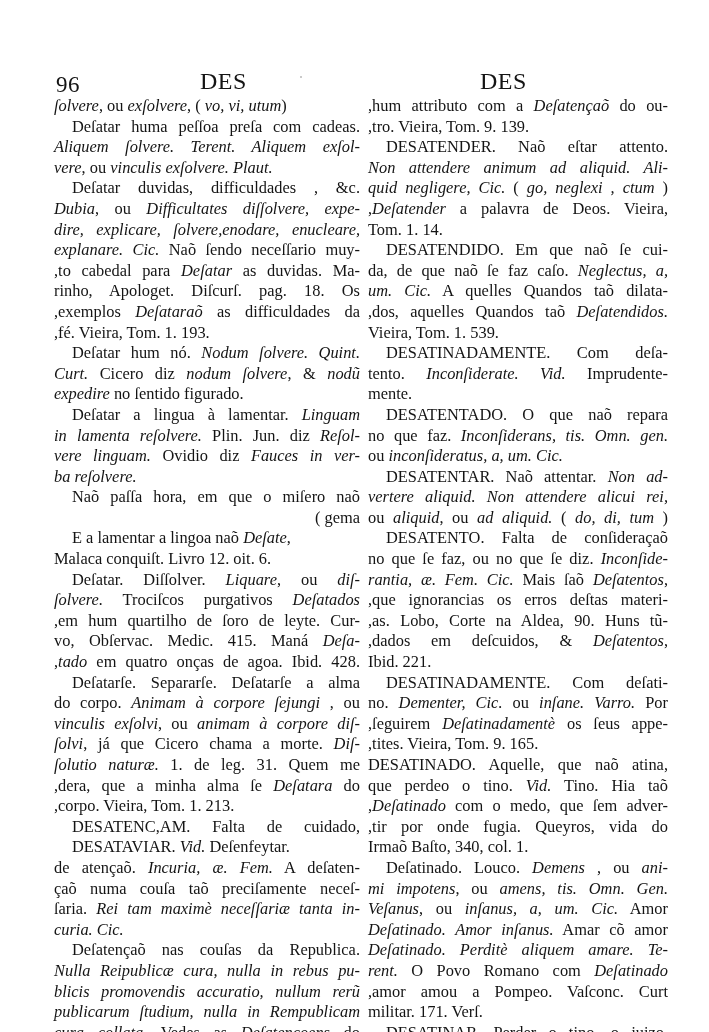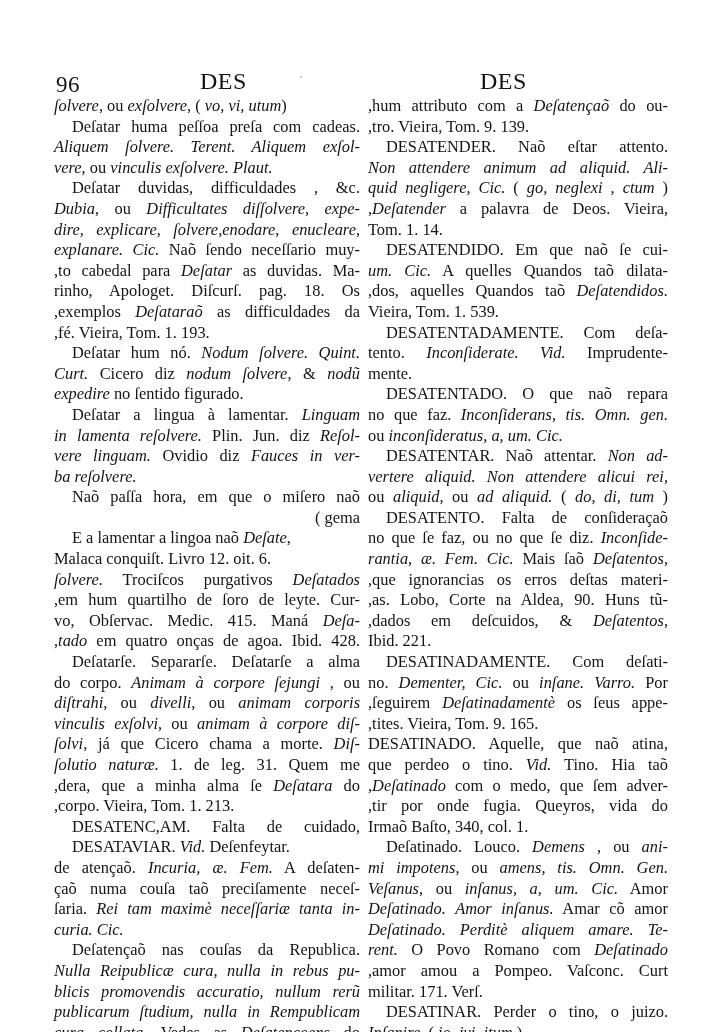--- a/index.html
+++ b/index.html
@@ -47,27 +47,27 @@
       <span class="line "><i>Curt.</i> Cicero diz <i>nodum ſolvere</i>, &amp; <i>nodũ</i></span>
       <span class="line last"><i>expedire</i> no ſentido figurado.</span>
       <span class="line ind">Deſatar a lingua à lamentar. <i>Linguam</i></span>
       <span class="line "><i>in lamenta reſolvere.</i> Plin. Jun. diz <i>Reſol-</i></span>
       <span class="line "><i>vere linguam.</i> Ovidio diz <i>Fauces in ver-</i></span>
       <span class="line last"><i>ba reſolvere.</i></span>
       <span class="line ind">Naõ paſſa hora, em que o miſero naõ</span>
       <span class="line right">( gema</span>
       <span class="line ind last">E a lamentar a lingoa naõ <i>Deſate</i>,</span>
       <span class="line last">Malaca conquiſt. Livro 12. oit. 6.</span>
+      <span class="line ind">Deſatar. Diſſolver. <i>Liquare</i>, ou <i>diſ-</i></span>
       <span class="line "><i>ſolvere.</i> Trociſcos purgativos <i>Deſatados</i></span>
       <span class="line ">,em hum quartilho de ſoro de leyte. Cur-</span>
       <span class="line ">vo, Obſervac. Medic. 415. Maná <i>Deſa-</i></span>
       <span class="line ">,<i>tado</i> em quatro onças de agoa. Ibid. 428.</span>
       <span class="line ind">Deſatarſe. Separarſe. Deſatarſe a alma</span>
       <span class="line ">do corpo. <i>Animam à corpore ſejungi</i> , ou</span>
-      <span class="line "><i>diſtrahi</i>, ou <i>divelli</i>, ou <i>animam corporis</i></span>
       <span class="line "><i>vinculis exſolvi</i>, ou <i>animam à corpore diſ-</i></span>
       <span class="line "><i>ſolvi</i>, já que Cicero chama a morte. <i>Diſ-</i></span>
       <span class="line "><i>ſolutio naturæ.</i> 1. de leg. 31. Quem me</span>
       <span class="line ">,dera, que a minha alma ſe <i>Deſatara</i> do</span>
       <span class="line last">,corpo. Vieira, Tom. 1. 213.</span>
       <span class="line ind">DESATENC,AM. Falta de cuidado,</span>
       <span class="line ind last">DESATAVIAR. <i>Vid.</i> Deſenfeytar.</span>
       <span class="line ">de atençaõ. <i>Incuria, æ. Fem.</i> A deſaten-</span>
       <span class="line ">çaõ numa couſa taõ preciſamente neceſ-</span>
       <span class="line ">ſaria. <i>Rei tam maximè neceſſariæ tanta in-</i></span>
@@ -80,24 +80,25 @@
     </div>
   <div class="col col-right" id="col-right">
       <span class="line ">,hum attributo com a <i>Deſatençaõ</i> do ou-</span>
       <span class="line last">,tro. Vieira, Tom. 9. 139.</span>
       <span class="line ind">DESATENDER. Naõ eſtar attento.</span>
       <span class="line "><i>Non attendere animum ad aliquid. Ali-</i></span>
       <span class="line "><i>quid negligere, Cic.</i> ( <i>go, neglexi , ctum</i> )</span>
       <span class="line ">,<i>Deſatender</i> a palavra de Deos. Vieira,</span>
       <span class="line last">Tom. 1. 14.</span>
       <span class="line ind">DESATENDIDO. Em que naõ ſe cui-</span>
+      <span class="line ">da, de que naõ ſe faz caſo. <i>Neglectus, a,</i></span>
       <span class="line "><i>um. Cic.</i> A quelles Quandos taõ dilata-</span>
       <span class="line ">,dos, aquelles Quandos taõ <i>Deſatendidos.</i></span>
       <span class="line last">Vieira, Tom. 1. 539.</span>
-      <span class="line ind">DESATENTADAMENTE. Com deſa-</span>
+      <span class="line ind">DESATINADAMENTE. Com deſa-</span>
       <span class="line ">tento. <i>Inconſiderate. Vid.</i> Imprudente-</span>
       <span class="line last">mente.</span>
       <span class="line ind">DESATENTADO. O que naõ repara</span>
       <span class="line ">no que faz. <i>Inconſiderans, tis. Omn. gen.</i></span>
       <span class="line last">ou <i>inconſideratus, a, um. Cic.</i></span>
       <span class="line ind">DESATENTAR. Naõ attentar. <i>Non ad-</i></span>
       <span class="line "><i>vertere aliquid. Non attendere alicui rei,</i></span>
       <span class="line ">ou <i>aliquid</i>, ou <i>ad aliquid.</i> ( <i>do, di, tum</i> )</span>
       <span class="line ind">DESATENTO. Falta de conſideraçaõ</span>
       <span class="line ">no que ſe faz, ou no que ſe diz. <i>Inconſide-</i></span>

